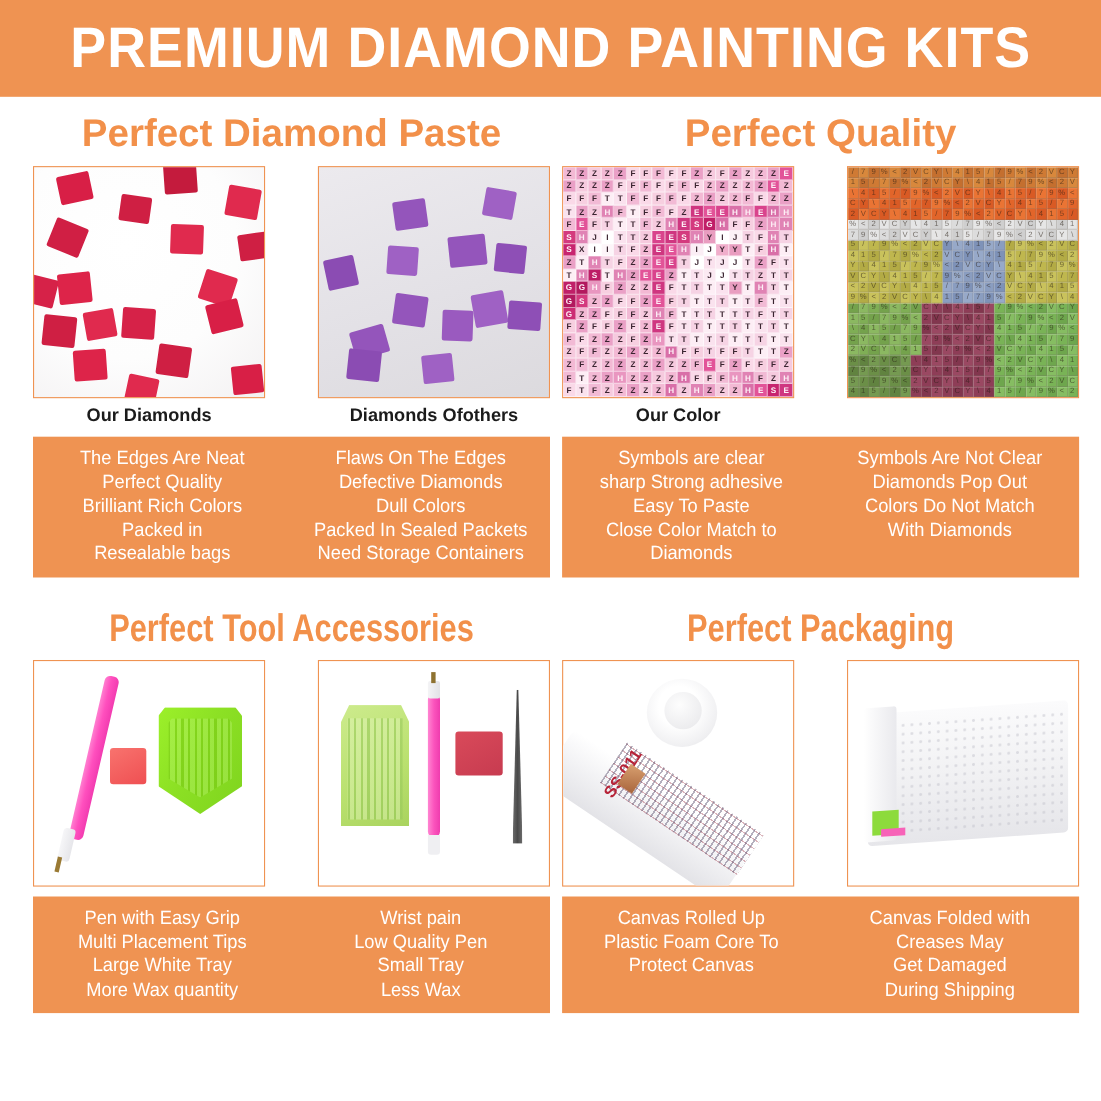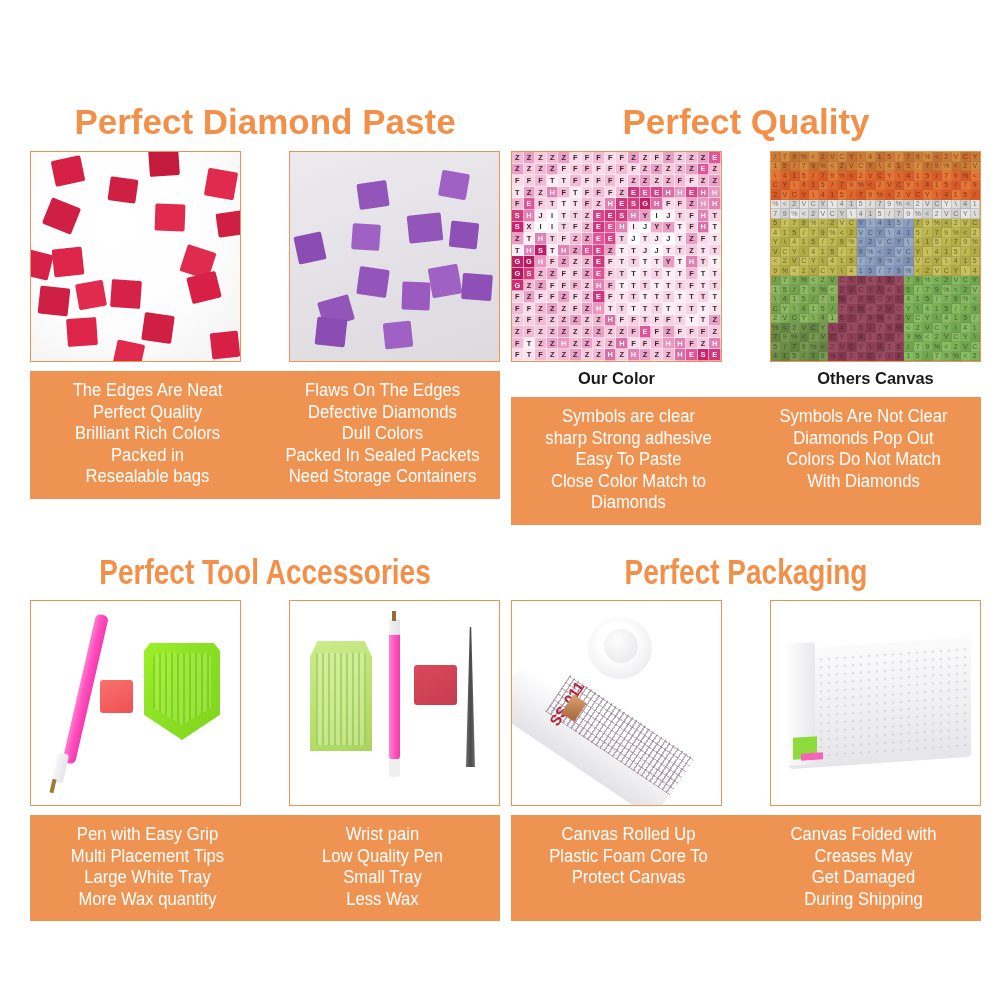--- a/index.html
+++ b/index.html
@@ -133,20 +133,23 @@
 
   
   .tube{position:absolute;}
   .bubble{position:absolute;}
 </style>
 </head>
 <body>
 
 <div class="page">
 
+  <div class="header">
+    <div class="header-title">PREMIUM DIAMOND PAINTING KITS</div>
+  </div>
 
   <div class="quad" style="left:30px;top:102px;">
     <div class="sec-title big">Perfect Diamond Paste</div>
 
     <div class="pair" style="margin-top:9px;">
 
       <div class="photo bg-white">
         <div class="drill" style="left:22px;top:6px;width:30px;height:26px;background:#d81f46;transform:rotate(-12deg);"></div>
         <div class="drill" style="left:78px;top:26px;width:28px;height:24px;background:#cf1f43;transform:rotate(8deg);"></div>
         <div class="drill" style="left:118px;top:-4px;width:30px;height:28px;background:#c41b3d;transform:rotate(-4deg);"></div>
@@ -177,20 +180,24 @@
         <div class="drill" style="left:68px;top:116px;width:30px;height:28px;background:#9455bb;transform:rotate(8deg);"></div>
         <div class="drill" style="left:140px;top:114px;width:30px;height:30px;background:#9f61c4;transform:rotate(-10deg);"></div>
         <div class="drill" style="left:172px;top:122px;width:30px;height:26px;background:#8e4fb6;transform:rotate(4deg);"></div>
         <div class="drill" style="left:112px;top:130px;width:28px;height:28px;background:#9a5abf;transform:rotate(2deg);"></div>
         <div class="drill" style="left:30px;top:146px;width:32px;height:26px;background:#9455bb;transform:rotate(-16deg);"></div>
         <div class="drill" style="left:26px;top:166px;width:30px;height:28px;background:#8b4cb3;transform:rotate(6deg);"></div>
         <div class="drill" style="left:94px;top:170px;width:28px;height:26px;background:#9f61c4;transform:rotate(-6deg);"></div>
       </div>
     </div>
 
+    <div class="captions">
+      <div class="caption">Our Diamonds</div>
+      <div class="caption">Diamonds Ofothers</div>
+    </div>
 
     <div class="bullets">
       <div class="col">
         <span>The Edges Are Neat</span>
         <span>Perfect Quality</span>
         <span>Brilliant Rich Colors</span>
         <span>Packed in</span>
         <span>Resealable bags</span>
       </div>
       <div class="col">
@@ -1020,21 +1027,20 @@
             <i style="background: rgb(121, 179, 86);">9</i>
             <i style="background: rgb(110, 166, 77);">%</i>
             <i style="background: rgb(134, 189, 98);">&lt;</i>
             <i style="background: rgb(121, 179, 86);">2</i>
           </div>
       </div>
     </div>
 
     <div class="captions">
       <div class="caption">Our Color</div>
-      <div class="caption">Others Canvas</div>
     </div>
 
     <div class="bullets">
       <div class="col">
         <span>Symbols are clear</span>
         <span>sharp Strong adhesive</span>
         <span>Easy To Paste</span>
         <span>Close Color Match to</span>
         <span>Diamonds</span>
       </div>

